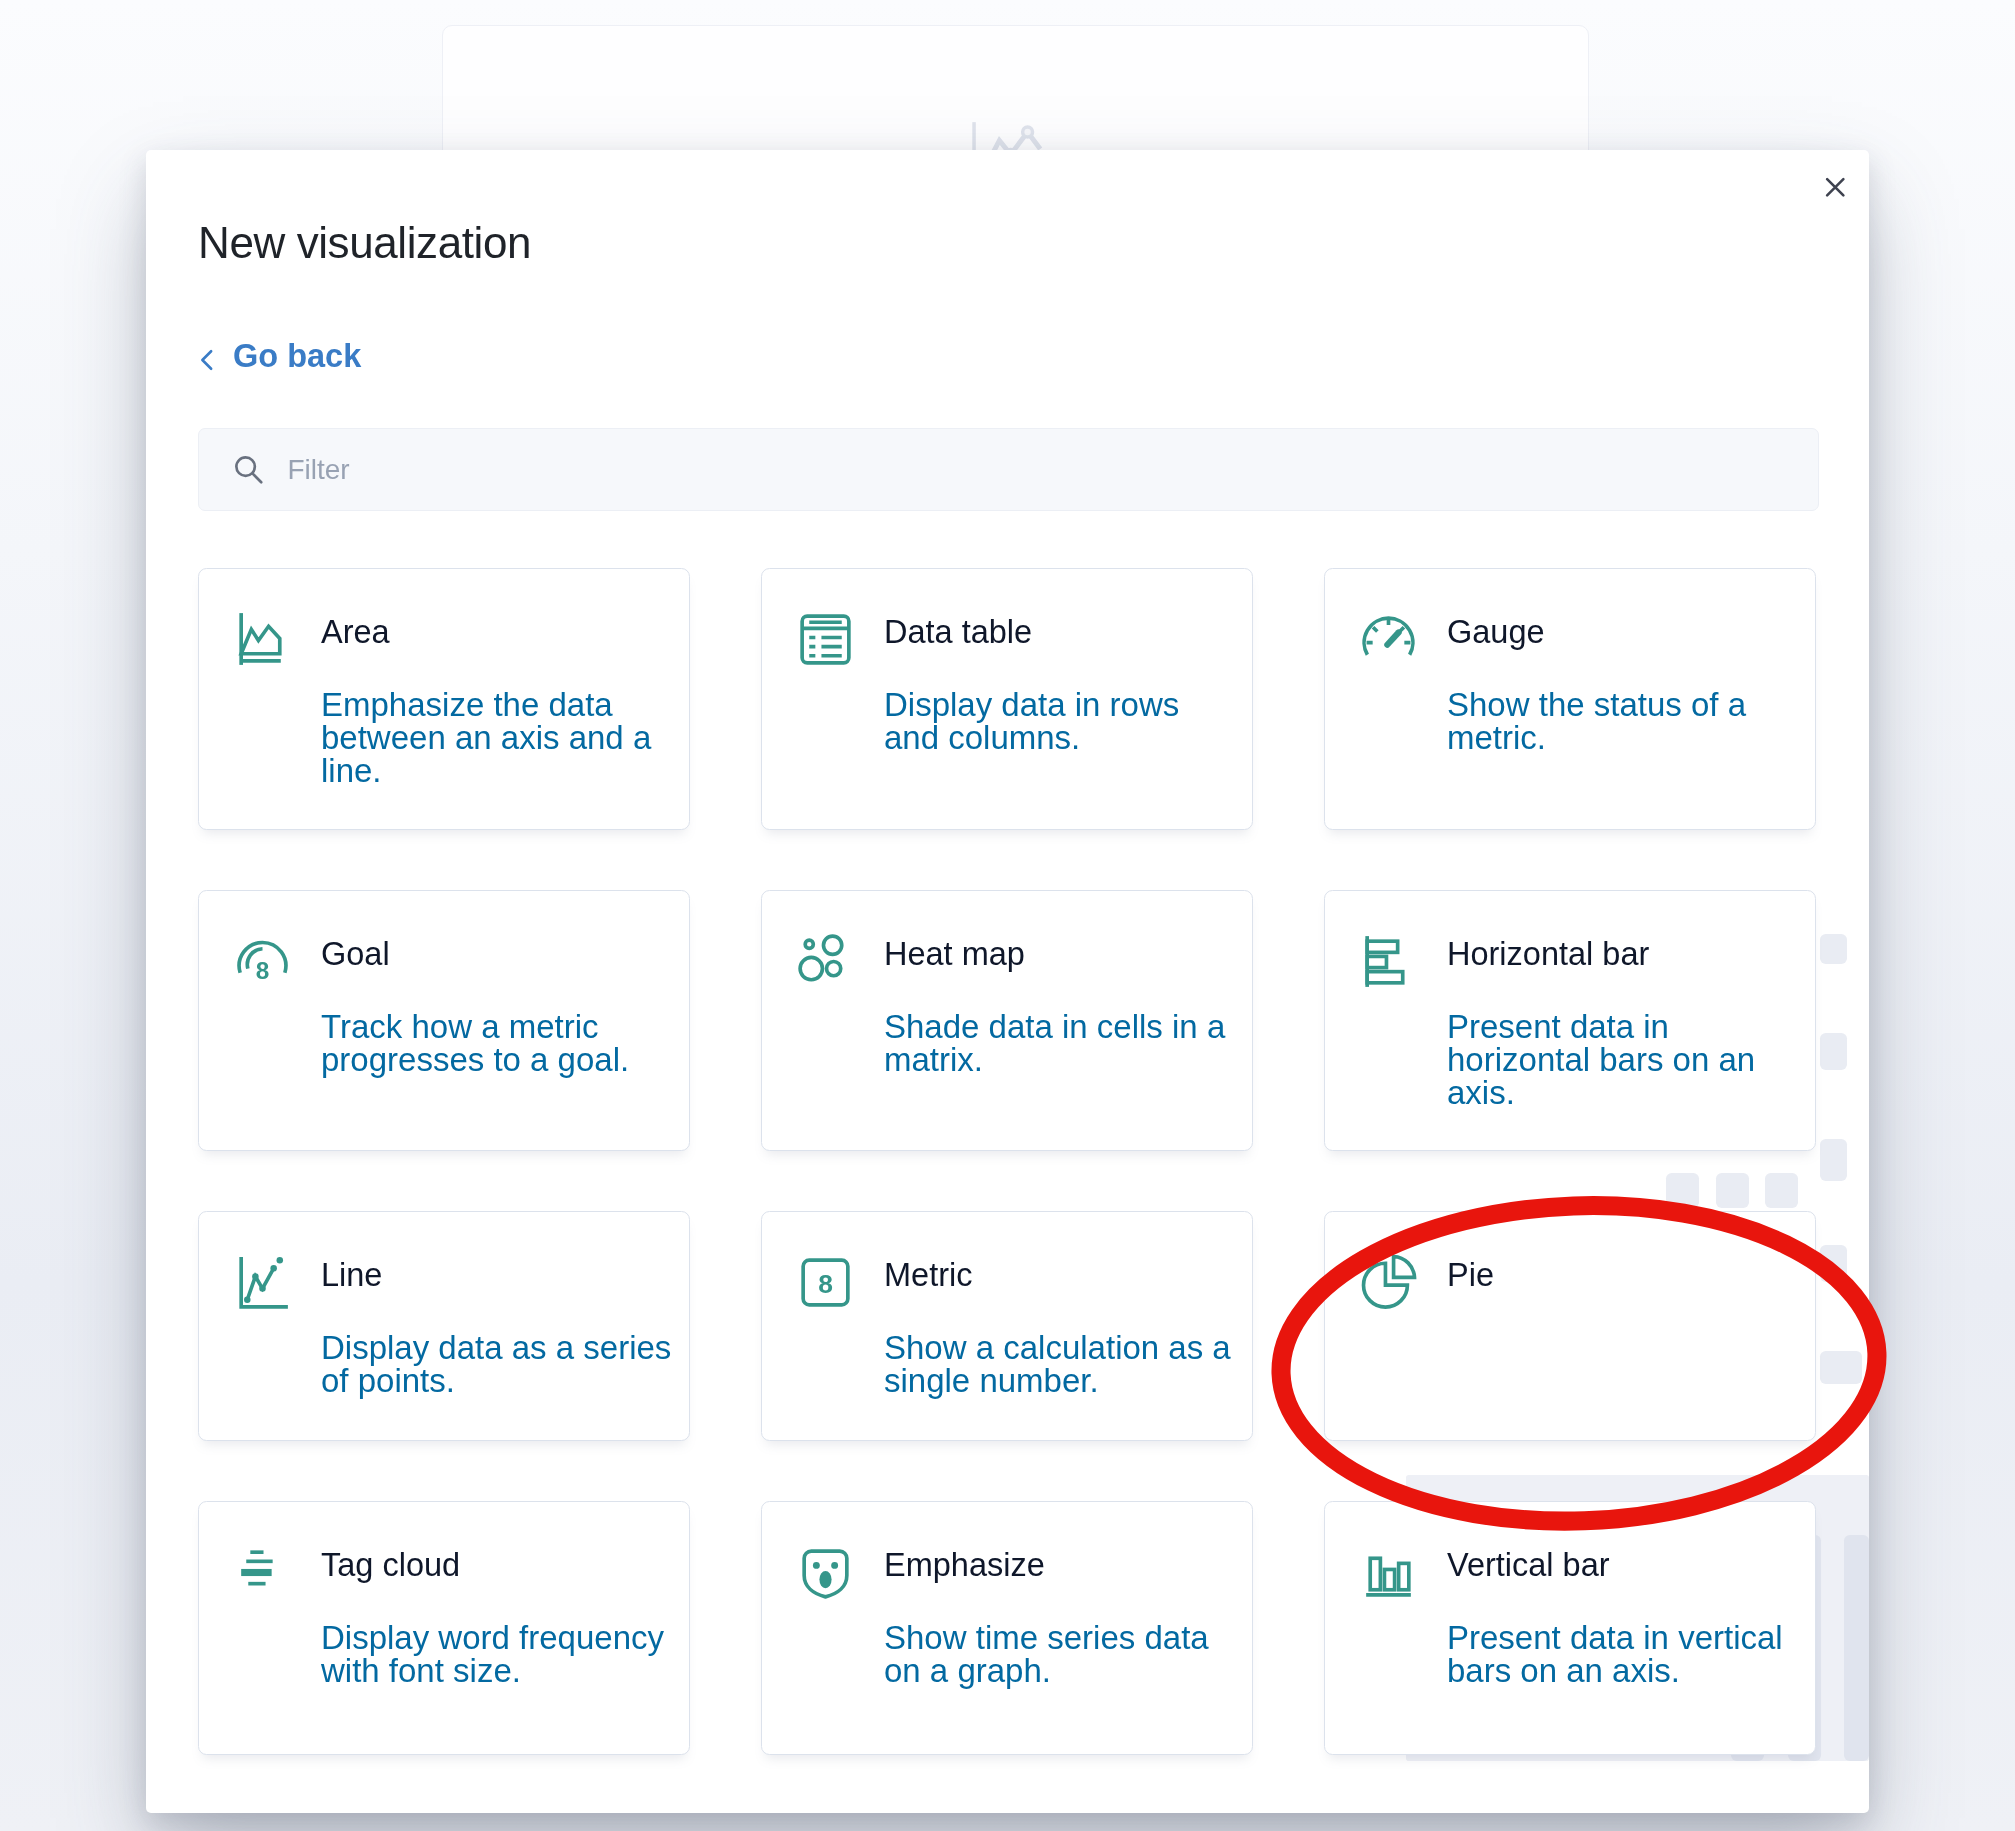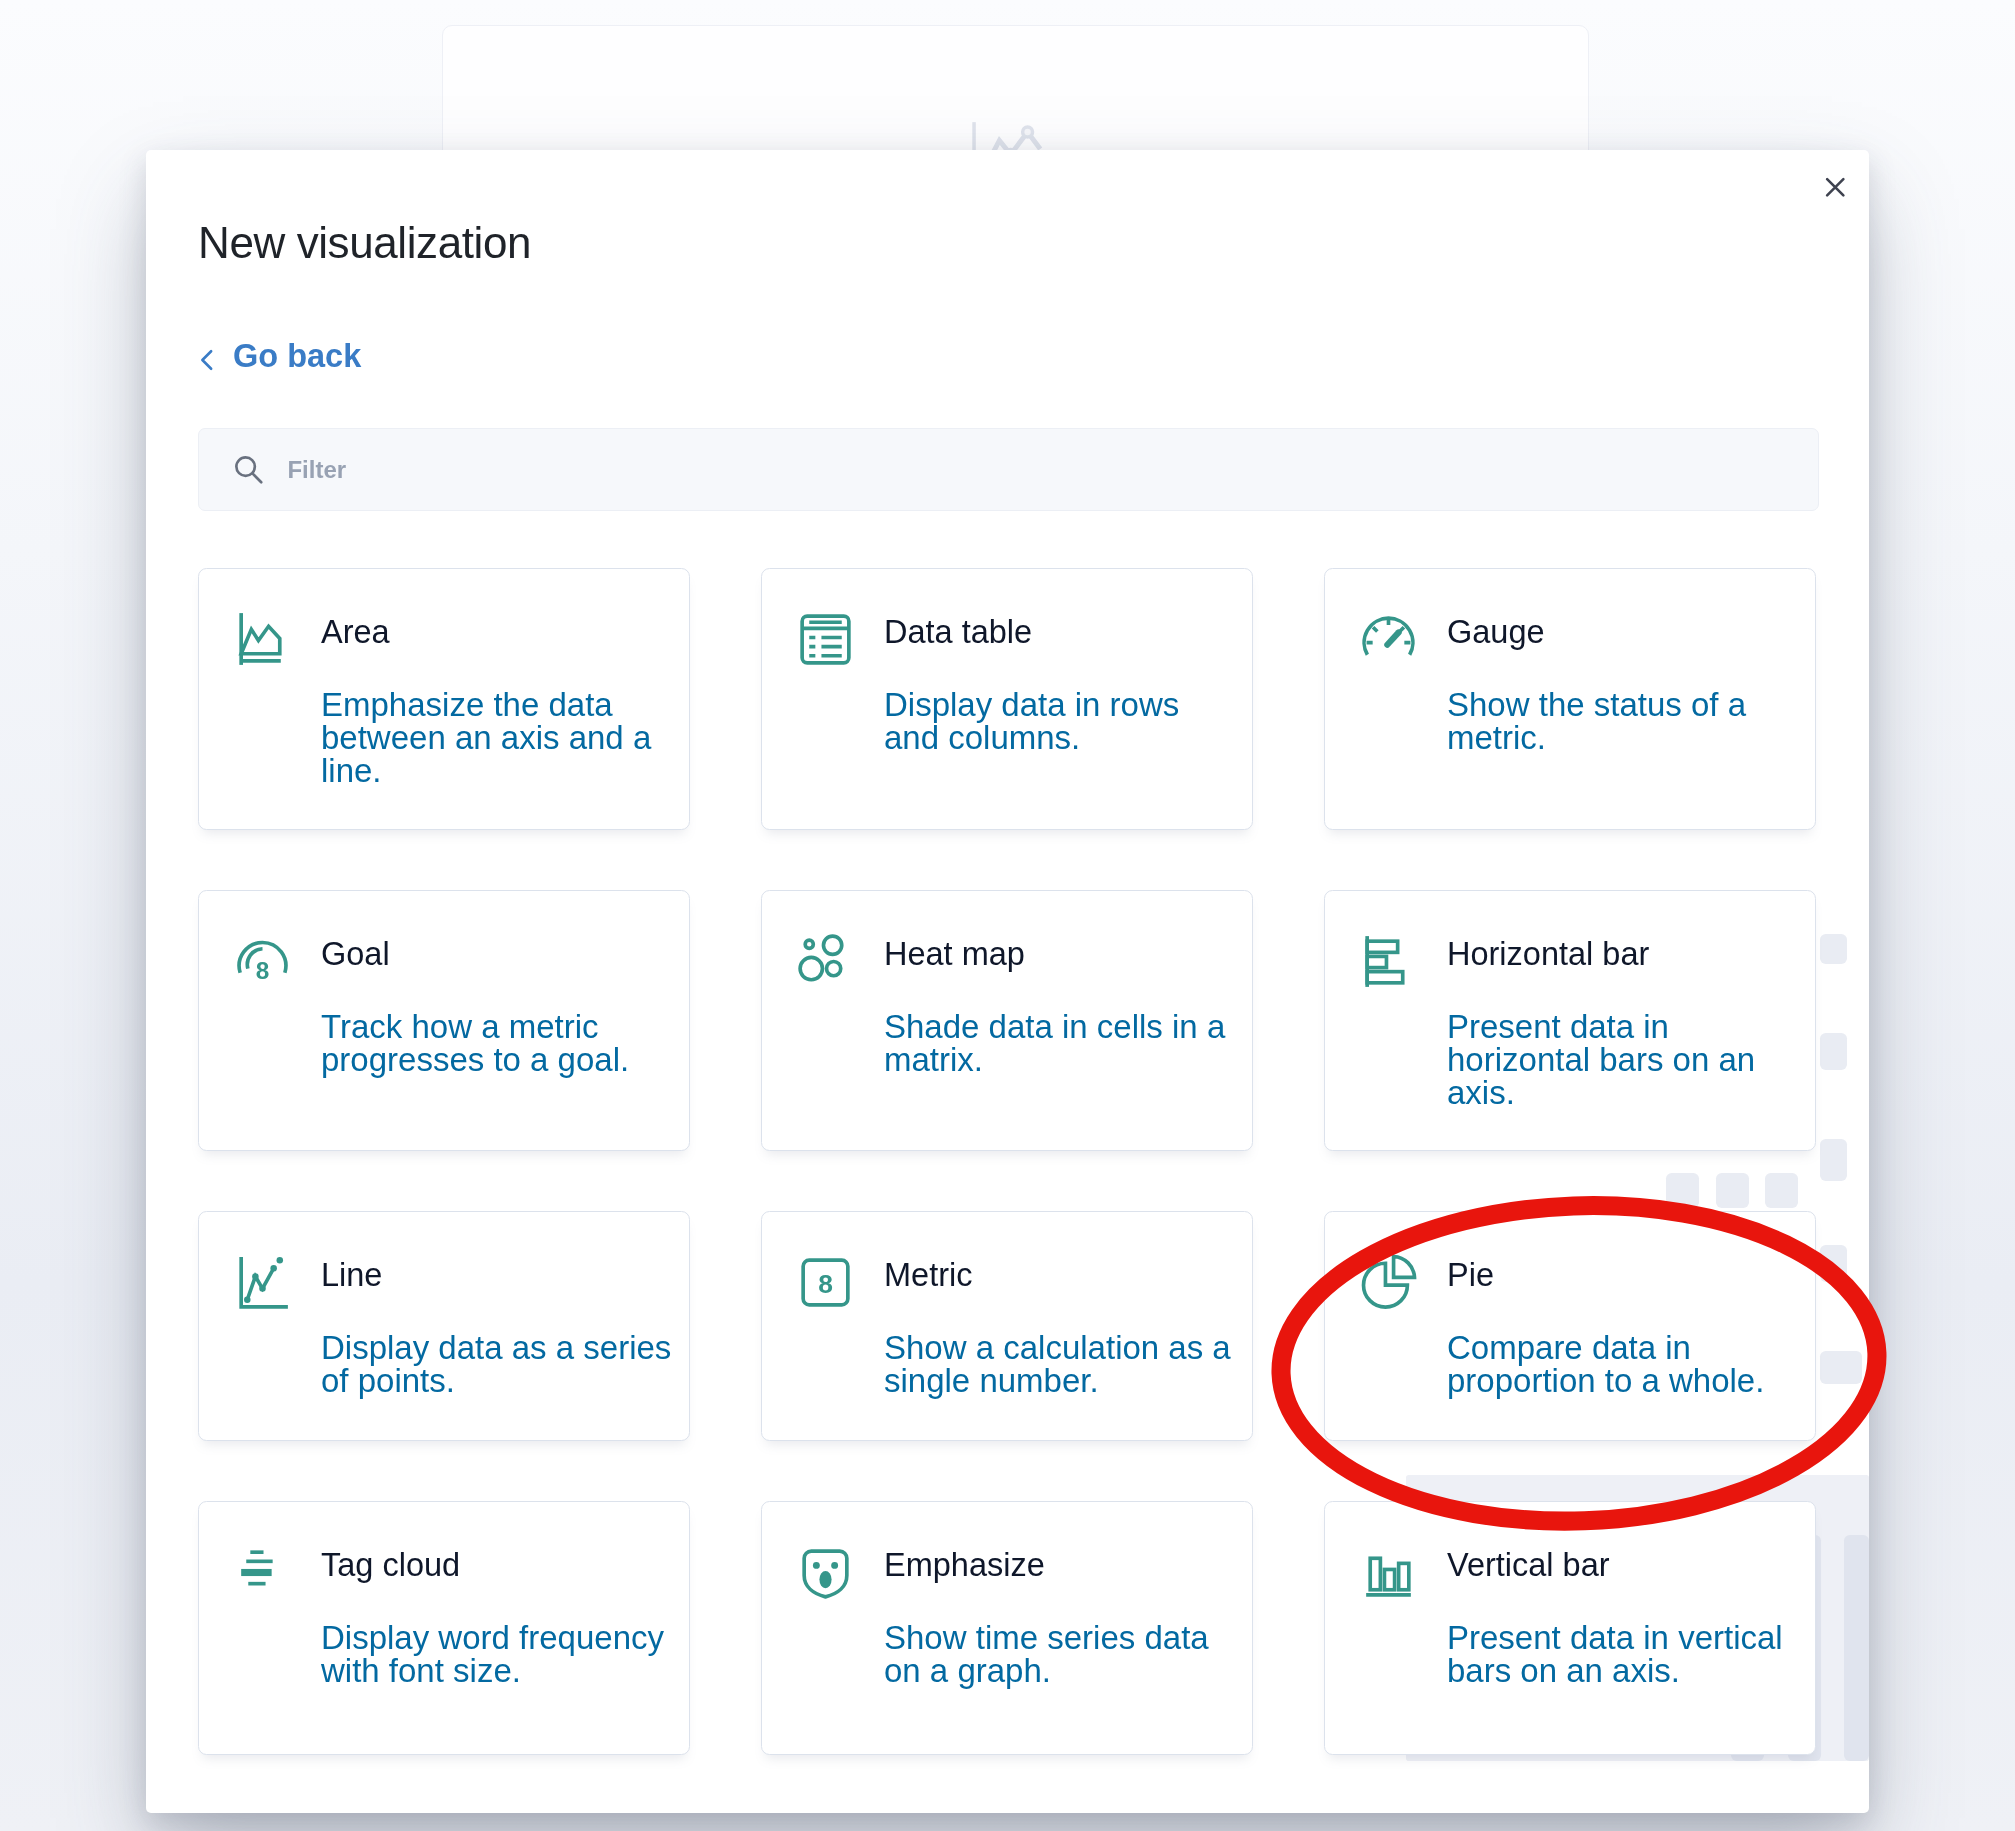--- a/index.html
+++ b/index.html
@@ -20,21 +20,21 @@
   .modal-title{position:absolute;left:52px;top:68px;font-size:44px;font-weight:400;
     color:#1f2329;letter-spacing:-0.4px;z-index:3;}
 
   .go-back{position:absolute;left:47px;top:188px;display:flex;align-items:flex-end;gap:10px;
     color:#3a7cc6;font-size:32.5px;font-weight:600;cursor:pointer;z-index:3;}
 
   .filter-box{position:absolute;left:52px;top:278px;width:1619px;height:81px;
     background:#f6f8fb;border:1.4px solid #eceff5;border-radius:7px;display:flex;align-items:center;z-index:3;}
   .filter-box .mag{margin-left:31px;display:flex;}
   .filter-input{flex:1;height:100%;border:none;outline:none;background:transparent;
-    font-family:"Liberation Sans",sans-serif;font-size:24px;color:#343741;margin-left:18.4px;font-weight:bold;}
+    font-family:"Liberation Sans",sans-serif;font-size:28px;color:#343741;margin-left:18.4px;}
   .filter-input::placeholder{color:#98a2b3;}
 
   .close-btn{position:absolute;top:18.4px;right:15.5px;width:37px;height:37px;display:flex;
     align-items:center;justify-content:center;cursor:pointer;z-index:4;background:none;border:none;padding:0;}
 
   
   .deco{position:absolute;background:#e9ecf3;border-radius:5.7px;z-index:1;}
   .deco.dark{background:#e0e4ee;}
 
   .cards{position:absolute;left:52px;top:418px;width:1619px;display:grid;
@@ -204,21 +204,20 @@
           <div class="desc">Show a calculation as a single number.</div>
         </div>
         <div class="card">
           <span class="icon">
             <svg viewBox="0 0 32 32" fill="none" stroke="#35968a" stroke-width="1.8">
               <path d="M14.5 6.5A10.8 10.8 0 1 0 25.3 17.3H14.5Z"></path>
               <path d="M18.5 3.2A10.8 10.8 0 0 1 28.8 13.5H18.5Z"></path>
             </svg>
           </span>
           <div class="title">Pie</div>
-          <div class="desc">Compare data in proportion to a whole.</div>
         </div>
         <div class="card">
           <span class="icon">
             <svg viewBox="0 0 32 32" fill="none" stroke="#35968a" stroke-width="1.8">
               <path d="M10 6h6.5"></path>
               <path d="M8 10.5h13"></path>
               <path d="M5.5 16h15" stroke-width="3.5"></path>
               <path d="M9 21.5h8.5"></path>
             </svg>
           </span>

